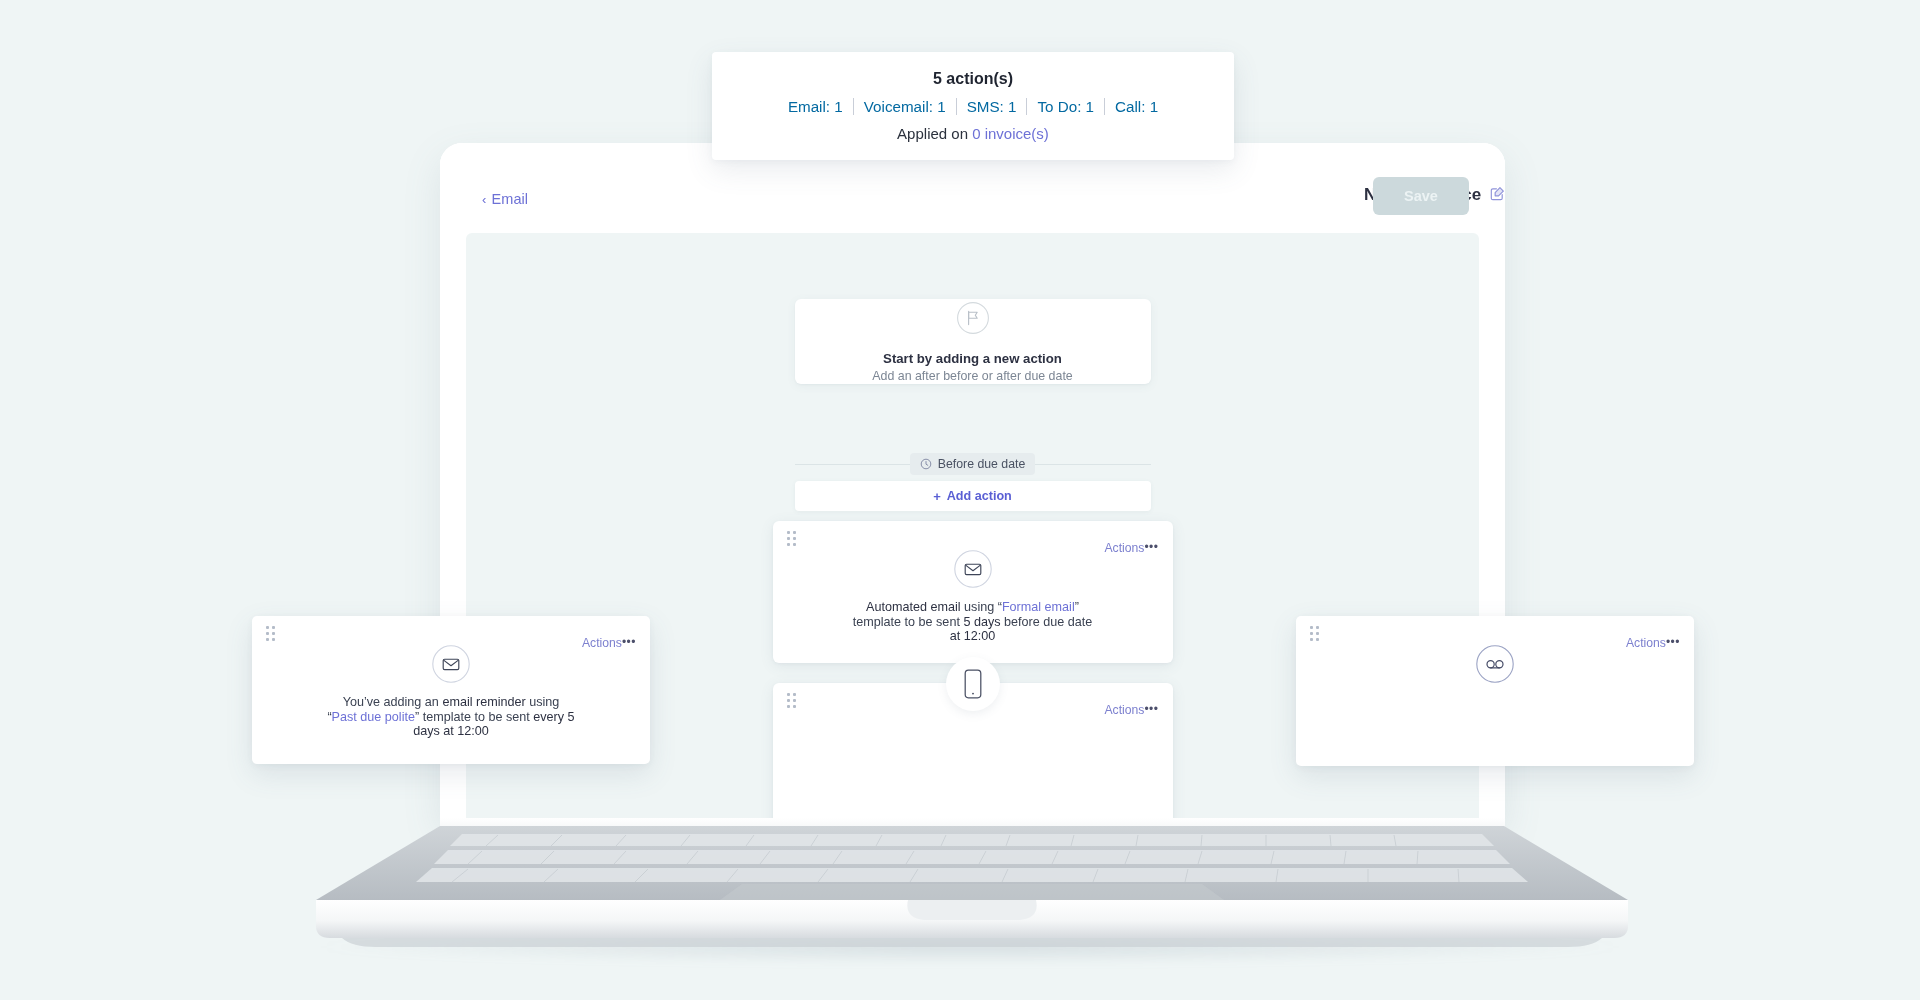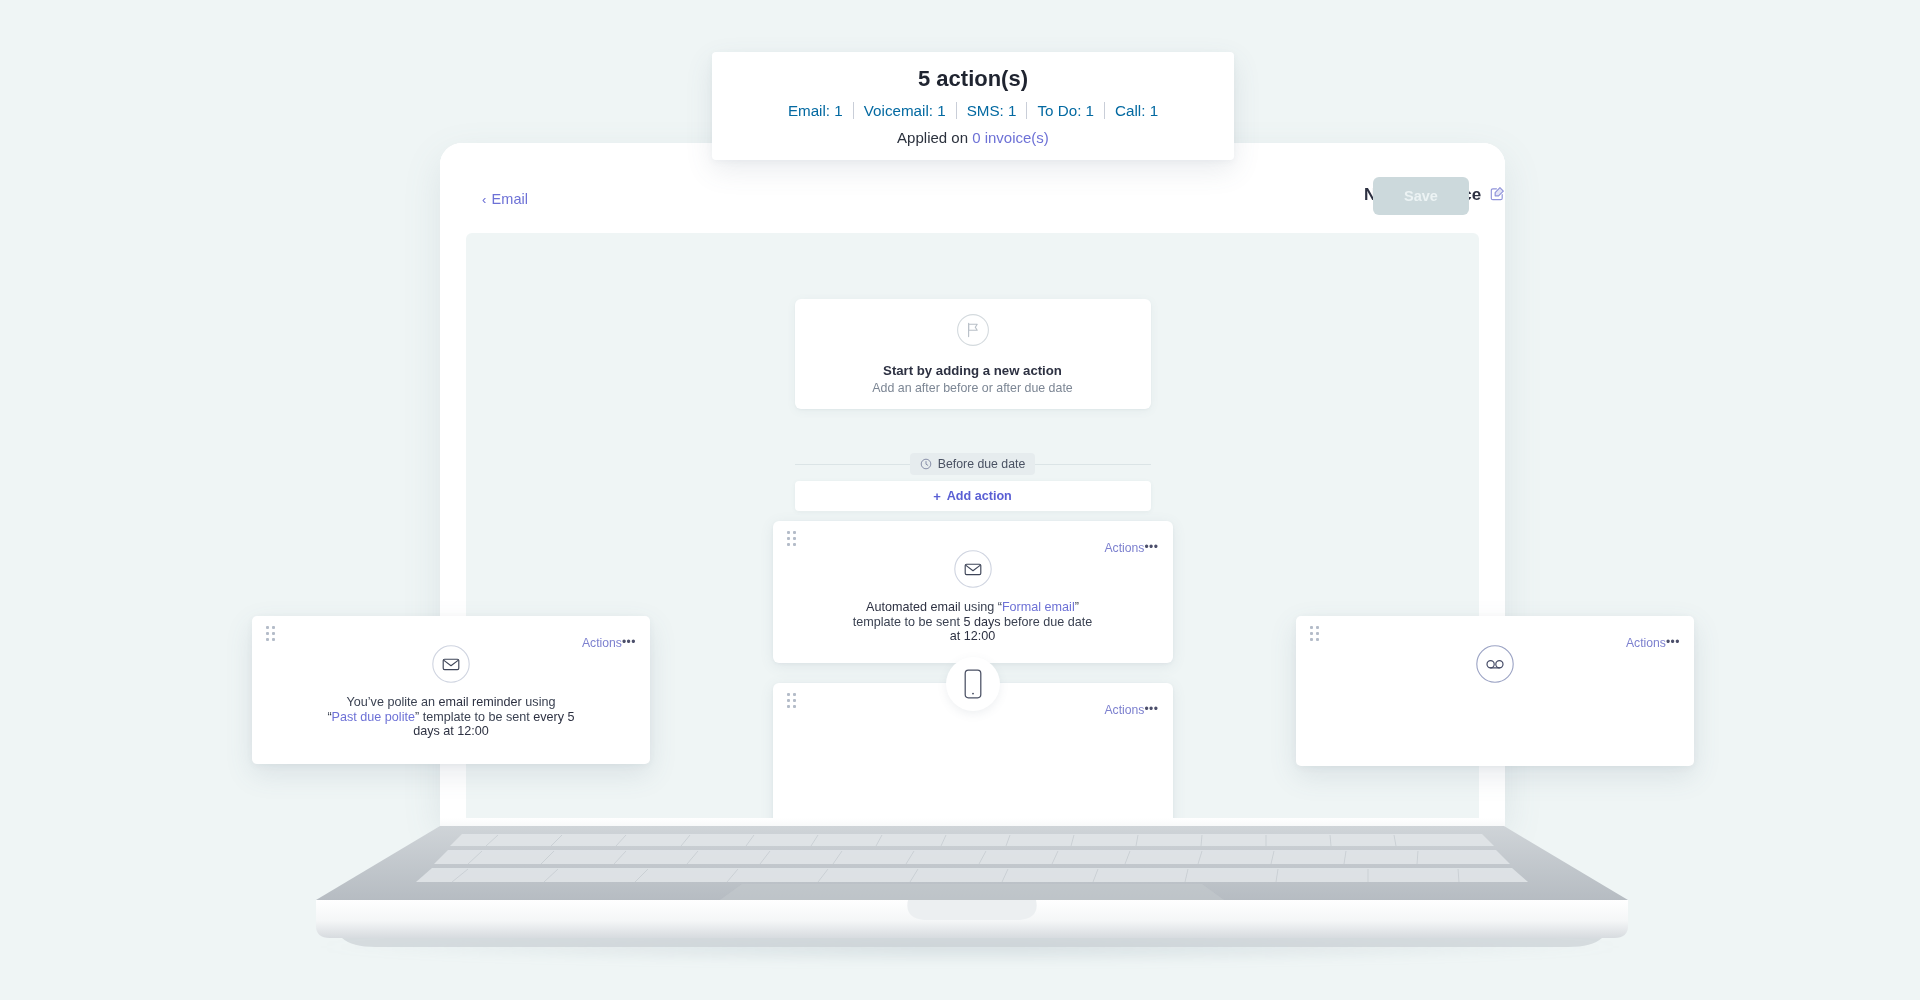--- a/index.html
+++ b/index.html
@@ -148,21 +148,21 @@
     box-shadow: 0 2px 10px rgba(90,110,130,0.07), 0 1px 2px rgba(90,110,130,0.05);
   }
 
   
   .start-card {
     position: absolute;
     left: 50%;
     transform: translateX(-50%);
     top: 66px;
     width: 356px;
-    height: 110px;
+    height: 85px;
     display: flex;
     flex-direction: column;
     align-items: center;
     justify-content: center;
     gap: 3px;
   }
   .start-icon { margin-bottom: 9px; }
   .start-title {
     font-size: 13.2px;
     font-weight: 700;
@@ -321,21 +321,21 @@
     border-radius: 4px;
     box-shadow: 0 10px 28px rgba(80,100,120,0.12), 0 2px 6px rgba(80,100,120,0.05);
     display: flex;
     flex-direction: column;
     align-items: center;
     justify-content: center;
     gap: 10px;
     z-index: 30;
   }
   .summary-title {
-    font-size: 22px;
+    font-size: 16px;
     font-weight: 700;
     color: #1f2430;
   }
   .summary-counts {
     display: flex;
     align-items: center;
     font-size: 15.2px;
     color: #0369a1;
   }
   .summary-counts .seg { padding: 0 10px; white-space: nowrap; }
@@ -560,21 +560,21 @@
       </div>
     </div>
     <div class="card-icon-wrap">
       <svg width="40" height="40" viewBox="0 0 40 40" fill="none">
         <circle cx="20" cy="20" r="18.2" stroke="#cfd4e0" stroke-width="1.1"></circle>
         <rect x="12.2" y="15.2" width="15.6" height="10.4" rx="1.4" stroke="#3e4558" stroke-width="1.15"></rect>
         <path d="M12.6 16.1l7.4 5.6 7.4-5.6" stroke="#3e4558" stroke-width="1.15" stroke-linejoin="round"></path>
       </svg>
     </div>
     <div class="card-text">
-      <span>You’ve polite an </span><b>email reminder</b><span> using</span><br>
+      <span>You’ve adding an </span><b>email reminder</b><span> using</span><br>
       <span>“</span><span class="tpl">Past due polite</span><span>”</span><span> template to be sent </span><b>every 5</b><br>
       <b>days at 12:00</b>
     </div>
   </div>
 
   <div class="float-card float-right">
     <div class="card-topbar">
       <div class="drag-handle">
         <i></i>
           <i></i>

